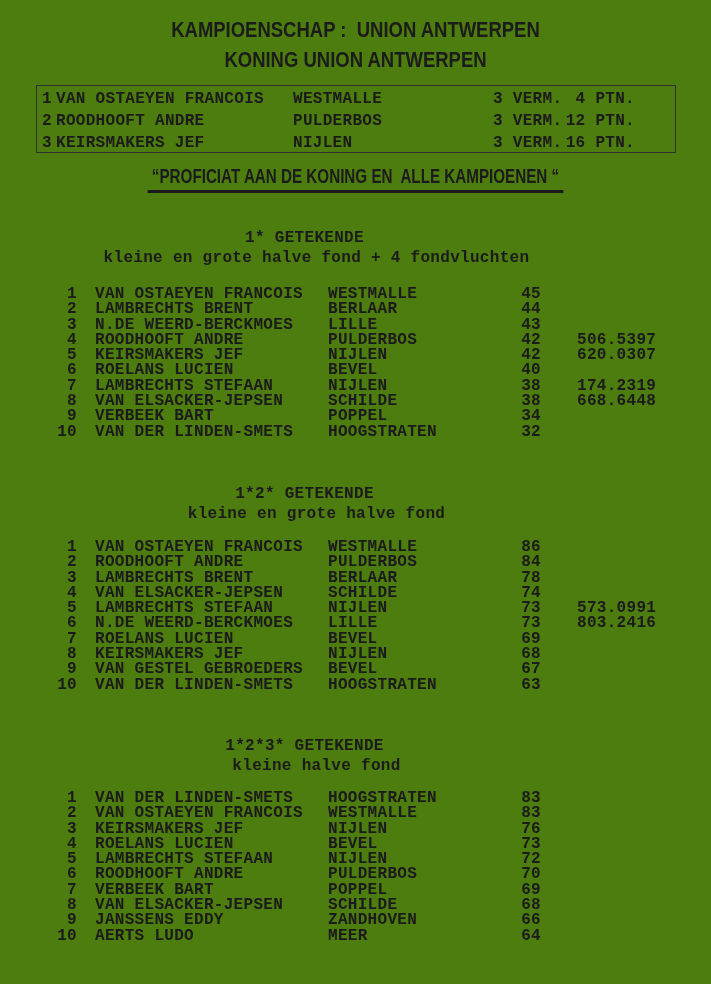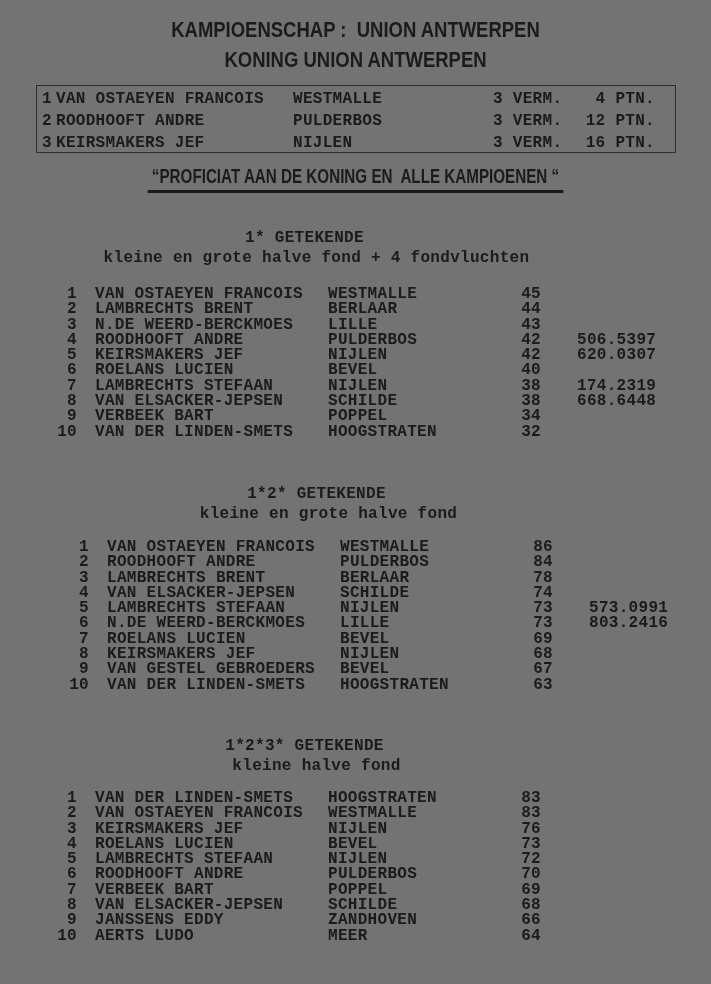--- a/index.html
+++ b/index.html
@@ -1,17 +1,17 @@
 <!DOCTYPE html>
 <html><head>
 <meta charset="utf-8">
 <style>
   html, body { margin:0; padding:0; background:#ffffff; }
   .page {
-    position:relative; width:711px; height:984px; background:#737373;
+    position:relative; width:711px; height:984px; background:#4d7c0f;
     color:#1b1b1b; overflow:hidden;
   }
   .sans { font-family:"Liberation Sans", sans-serif; font-weight:700; }
   .mono { font-family:"Liberation Mono","DejaVu Sans Mono",monospace; font-weight:700; }
 
   
   .title { position:absolute; left:0; right:0; text-align:center; white-space:pre; }
   .t1 { top:17px; font-size:22px; transform:scaleX(0.84); }
   .t2 { top:47px; font-size:22px; transform:scaleX(0.84); }
 
@@ -19,33 +19,33 @@
   .kbox {
     position:absolute; left:36px; top:85px; width:640px; height:68px;
     border:1.5px solid #2e2e2e; box-sizing:border-box; padding-top:3px;
     font-size:16px; letter-spacing:0.3px;
   }
   .kbox .row { position:relative; height:22px; line-height:21px; }
   .kbox .c-rank   { position:absolute; left:5px;  white-space:pre; }
   .kbox .c-name   { position:absolute; left:19px; white-space:pre; }
   .kbox .c-city   { position:absolute; left:256px; white-space:pre; }
   .kbox .c-races  { position:absolute; left:456px; white-space:pre; }
-  .kbox .c-points { position:absolute; right:20px; text-align:center; white-space:pre; }
+  .kbox .c-points { position:absolute; right:40px; text-align:center; white-space:pre; }
 
   
   .slogan-wrap { position:absolute; top:165px; left:0; right:0; text-align:center; transform:scaleX(0.76); }
   .slogan {
     display:inline-block; font-size:20px; white-space:pre;
     border-bottom:3px solid #1a1a1a; padding:0 6px 2px 6px;
   }
 
   
   .section { position:absolute; left:0; width:609px; }
   .s1 { top:229px; height:220px; }
-  .s2 { top:485px; height:220px;margin-left:12px; }
+  .s2 { top:485px; height:220px; }
   .s3 { top:737px; height:220px; }
   .sec-title, .sec-sub {
     position:absolute; left:0; right:0; text-align:center;
     font-size:16px; letter-spacing:0.3px; white-space:pre;
   }
   .sec-title { top:0; }
   .sec-sub   { top:20px;padding-left:24px; }
   .rows { position:absolute; left:0; right:0; font-size:16px; letter-spacing:0.3px; }
   .s1 .rows { top:58px; }
   .s2 .rows { top:55px; }

